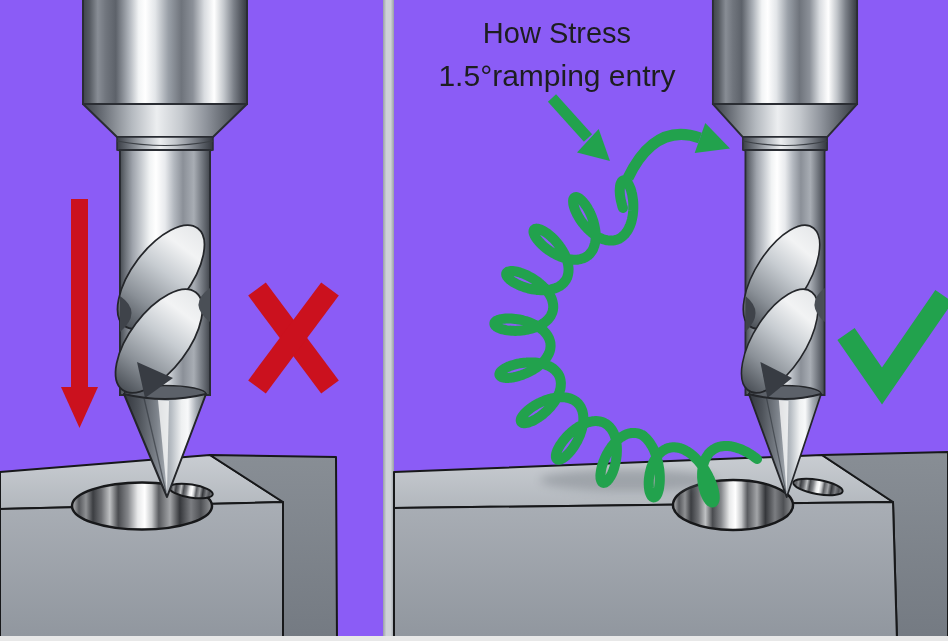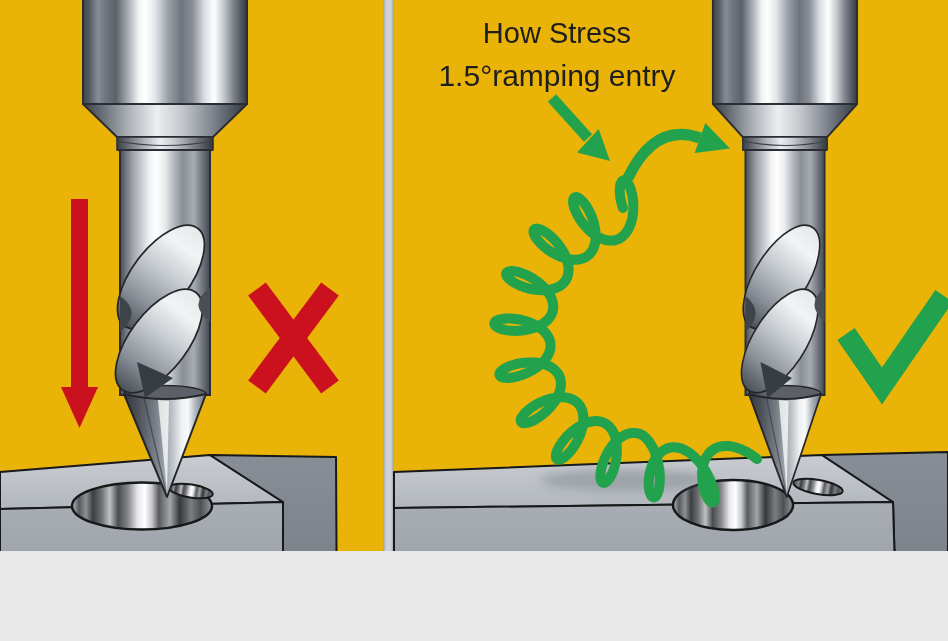--- a/index.html
+++ b/index.html
@@ -1,19 +1,19 @@
 <!DOCTYPE html>
 <html><head>
 <meta charset="utf-8">
 <style>
   html,body{margin:0;padding:0;background:#e8e8e8;}
   .stage{
     position:relative;
-    width:948px;height:551px;
-    background:#eab308;
+    width:948px;height:636px;
+    background:#8b5cf6;
     overflow:hidden;
     font-family:"Liberation Sans",sans-serif;
   }
   svg{display:block;}
   svg text{
     font-family:"Liberation Sans",sans-serif;
     font-weight:500;
     fill:#1d1e20;
   }
 </style>

